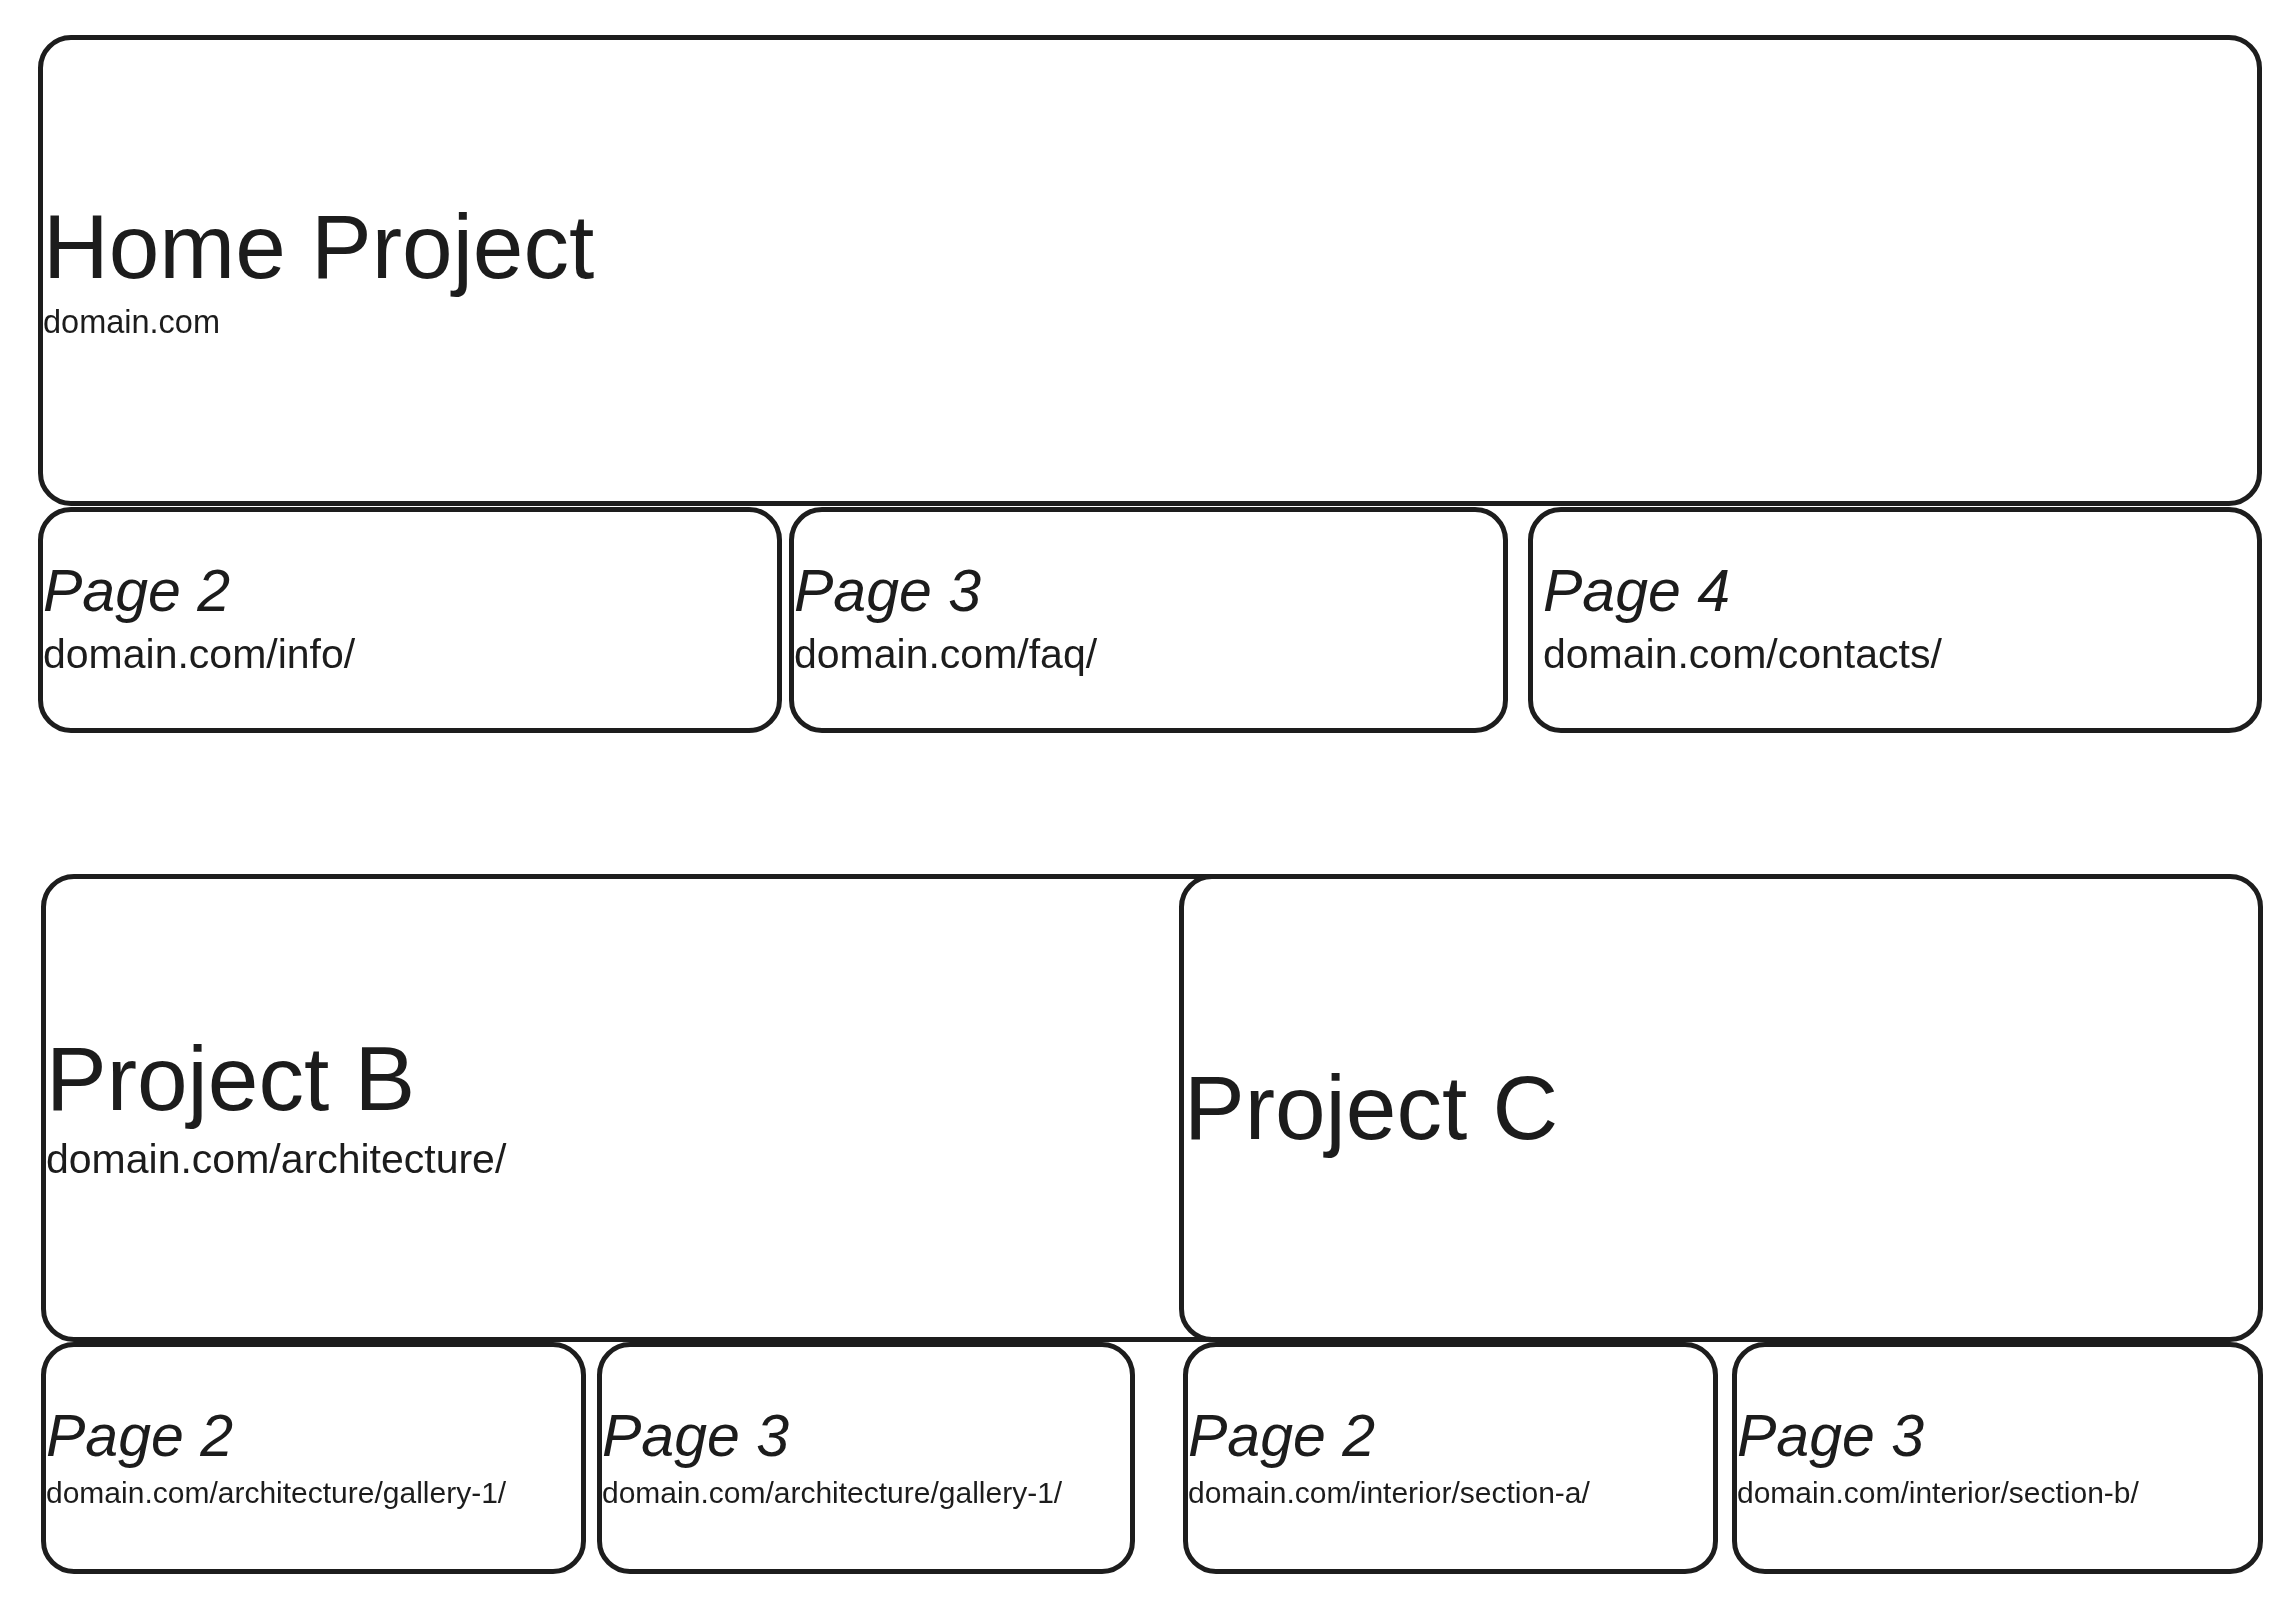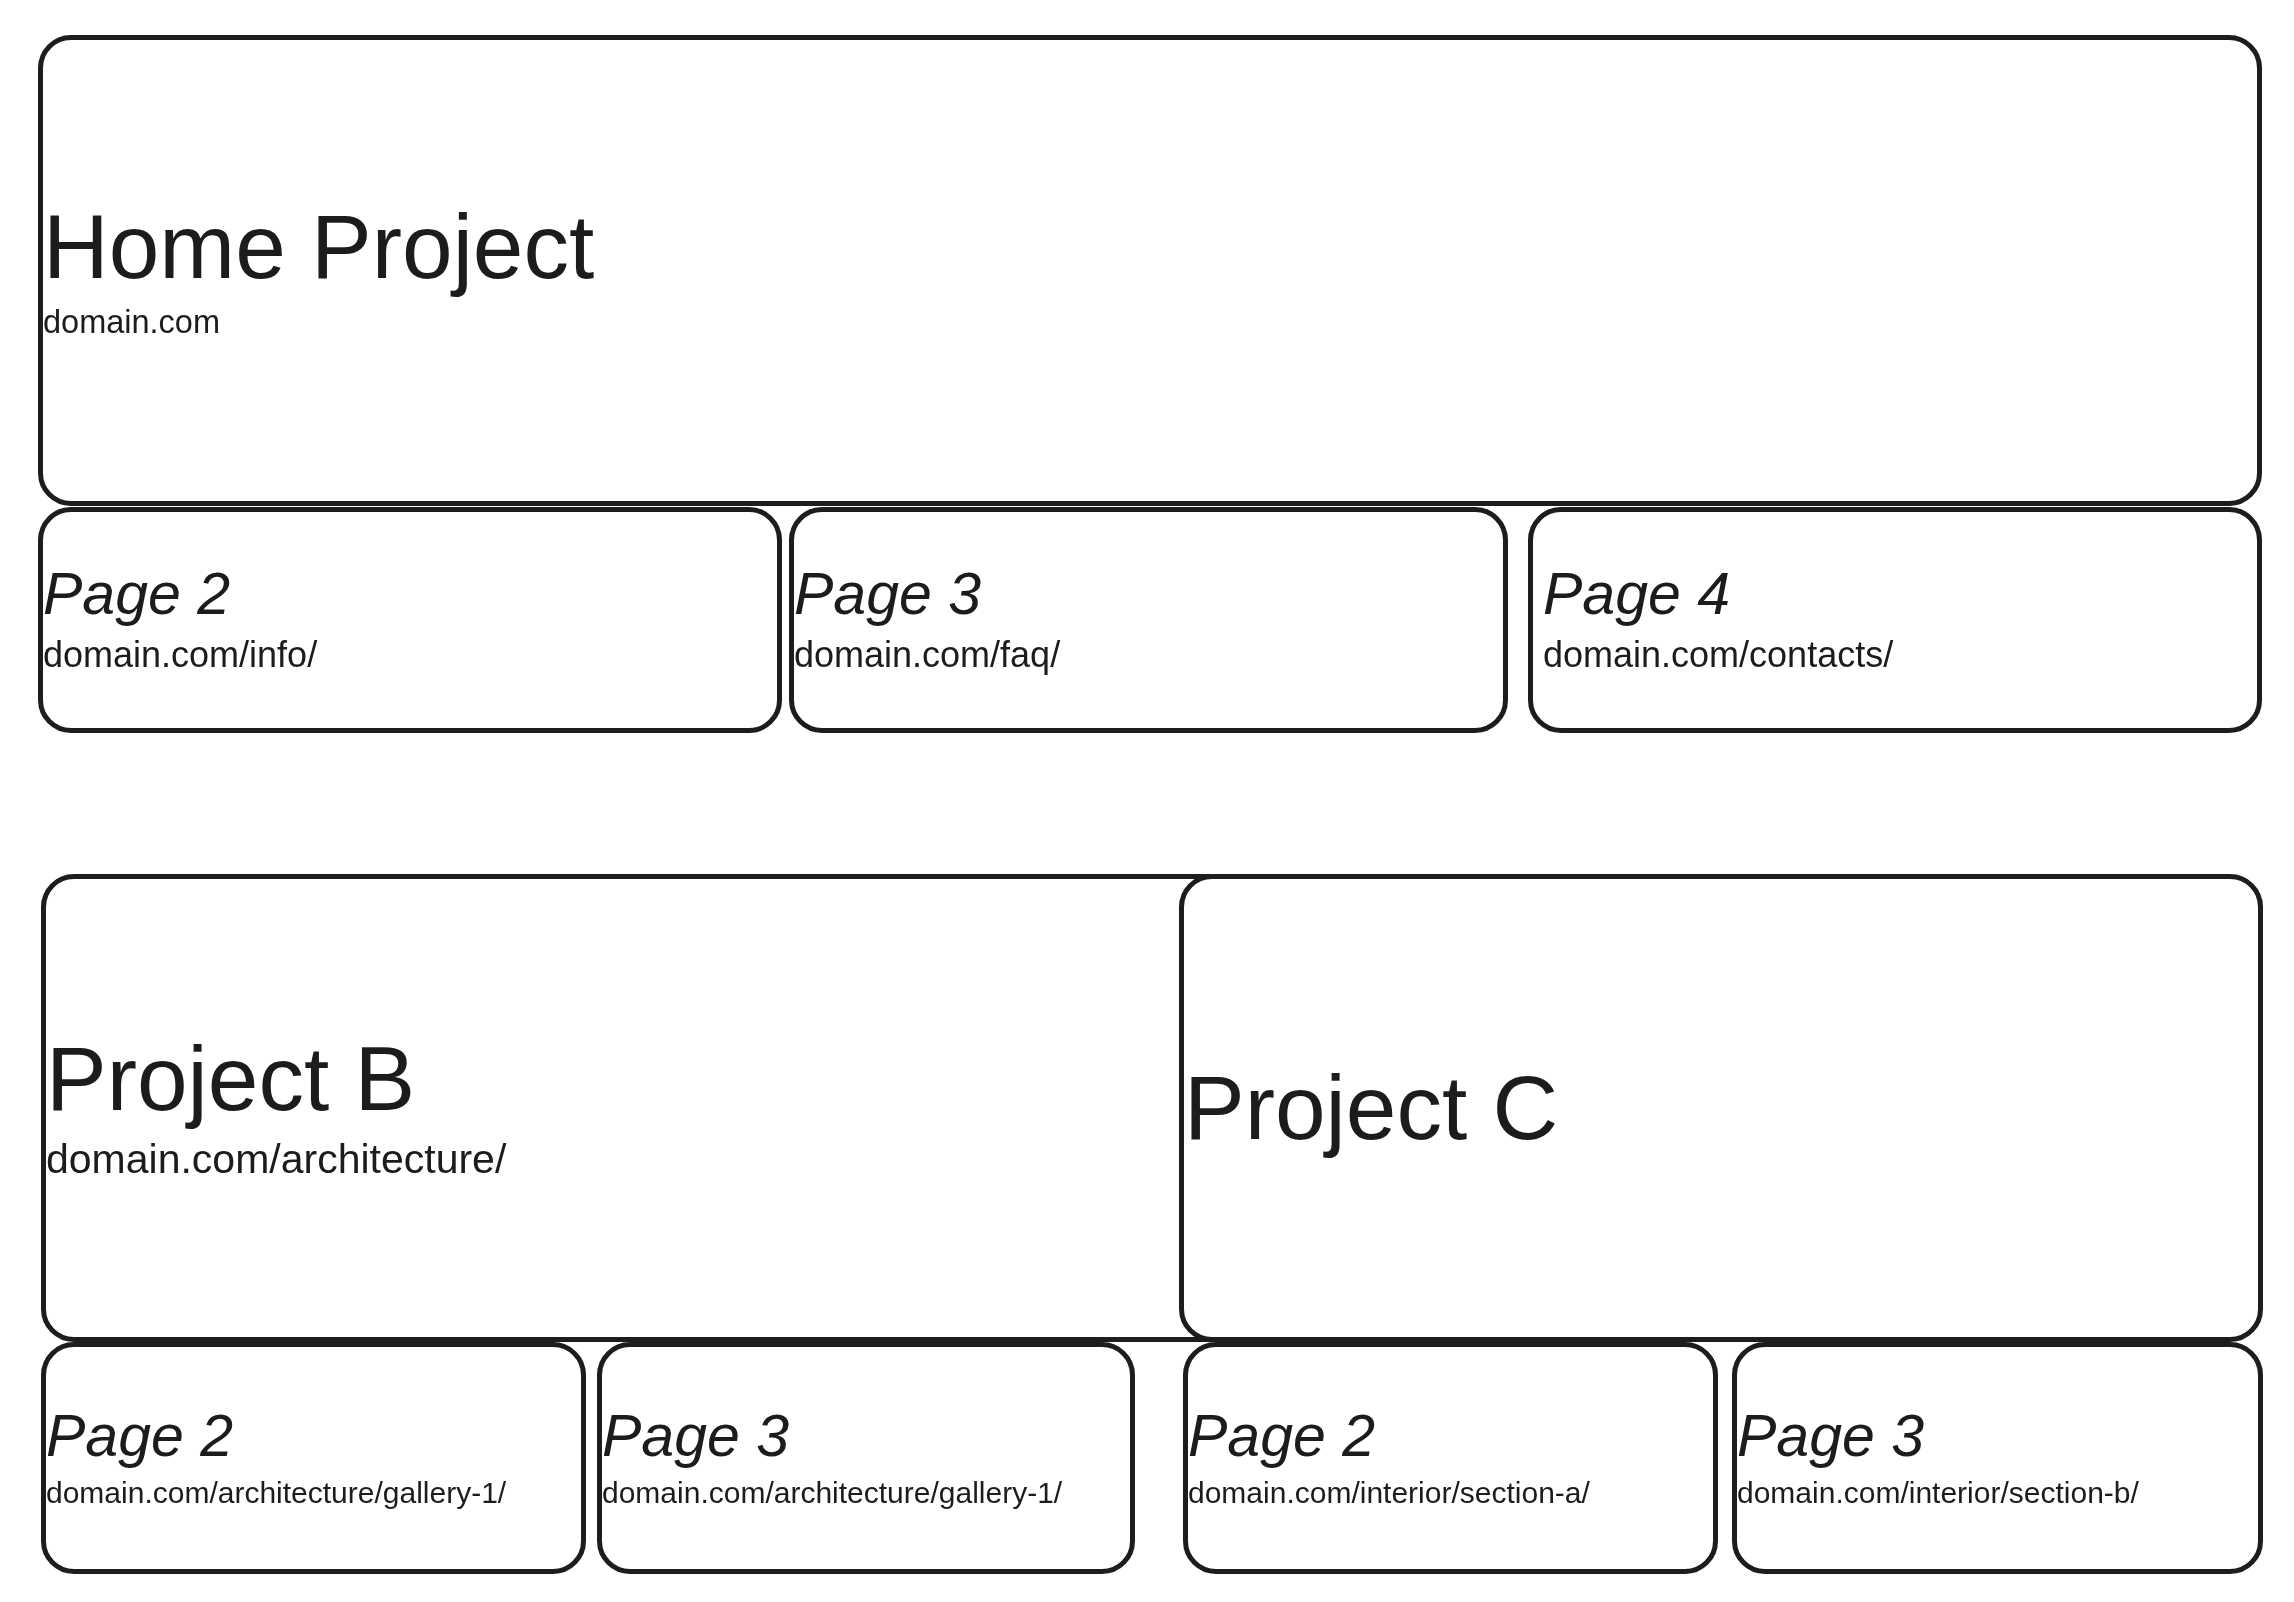--- a/index.html
+++ b/index.html
@@ -40,21 +40,21 @@
     margin: 5.7px 0 0 0;
     font-weight: 400;
     line-height: 1.25;
     color: var(--text);
     white-space: nowrap;
   }
   .t-xl  { font-size: 91px; }   
   .t-lg  { font-size: 59px; font-style: italic; }   
   .u-home    { font-size: 32.5px; }
   .u-project { font-size: 41px; }
-  .u-page    { font-size: 36px; }
+  .u-page    { font-size: 41px; }
   .u-subpage { font-size: 30px; }
 </style>
 </head>
 <body>
 
 <div class="canvas">
 
   <section class="card" style="left:38px; top:35px; width:2224px; height:471px;">
     <h1 class="node-title t-xl">Home Project</h1>
     <p class="node-url u-home">domain.com</p>

